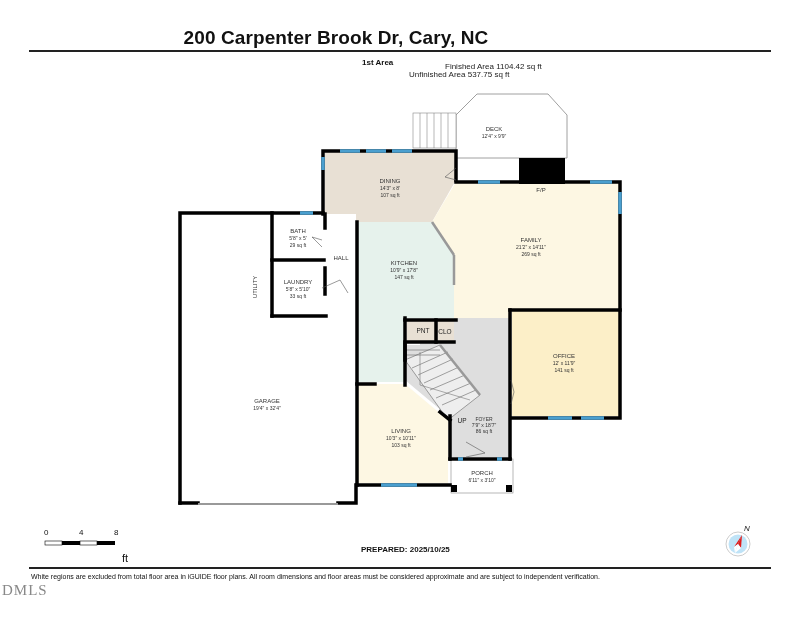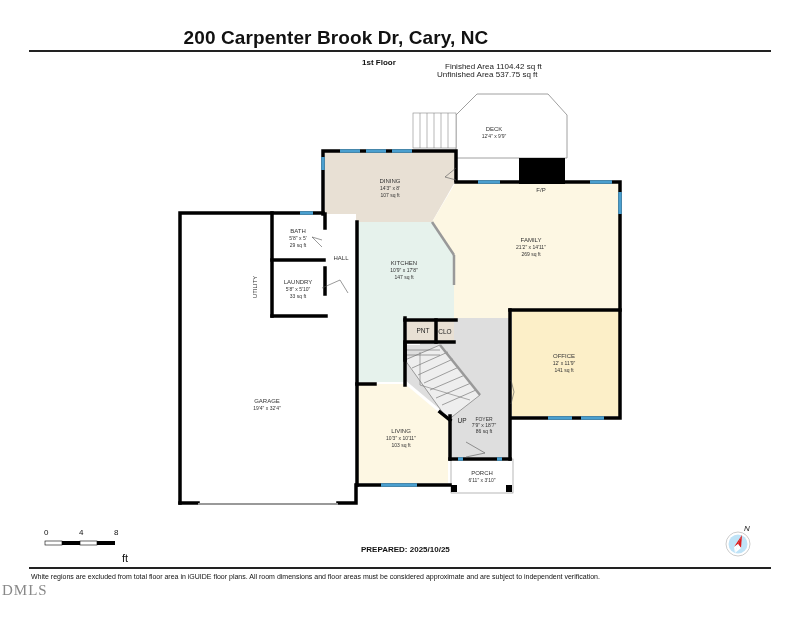--- a/index.html
+++ b/index.html
@@ -4,38 +4,38 @@
 <style>
   html, body { margin: 0; padding: 0; background: #ffffff; }
   body { width: 800px; height: 618px; position: relative; overflow: hidden; font-family: "Liberation Sans", sans-serif; color: #111; }
   .title { position: absolute; top: 27px; left: 0; width: 672px; text-align: center; font-size: 19px; font-weight: bold; letter-spacing: 0.1px; }
   .rule { position: absolute; left: 29px; width: 742px; height: 2px; background: #222; }
   .rule.top { top: 50px; }
   .rule.bottom { top: 567px; }
   .floor-label { position: absolute; top: 58px; left: 362px; font-size: 8px; font-weight: bold; }
   .area-line { position: absolute; left: 409px; font-size: 8px; color: #222; }
   .area-line.a1 { top: 62px; margin-left: 36px; }
-  .area-line.a2 { top: 70px; margin-left: 28px; }
+  .area-line.a2 { top: 70px; }
   svg.plan { position: absolute; left: 0; top: 0; }
   .room-name { font-family: "Liberation Sans", sans-serif; font-size: 6px; fill: #333; text-anchor: middle; }
   .room-dim { font-family: "Liberation Sans", sans-serif; font-size: 5px; fill: #333; text-anchor: middle; }
   .small-label { font-family: "Liberation Sans", sans-serif; font-size: 6.5px; fill: #222; text-anchor: middle; }
   .scale { position: absolute; left: 44px; top: 540px; }
   .scale-nums { position: absolute; top: -12px; font-size: 8px; }
   .prepared { position: absolute; top: 545px; left: 361px; font-size: 8px; font-weight: bold; }
   .disclaimer { position: absolute; top: 573px; left: 31px; font-size: 7px; color: #111; }
   .mls { position: absolute; top: 582px; left: 2px; font-size: 15px; color: #888; letter-spacing: 1px; font-family: Liberation Serif, serif; font-weight: 200; }
   .compass { position: absolute; left: 724px; top: 522px; }
 </style>
 </head>
 <body>
 
 <div class="title">200 Carpenter Brook Dr, Cary, NC</div>
 <div class="rule top"></div>
-<div class="floor-label">1st Floor</div>
+<div class="floor-label">1st Area</div>
 <div class="area-line a1">Finished Area 1104.42 sq ft</div>
 <div class="area-line a2">Unfinished Area 537.75 sq ft</div>
 
 <svg class="plan" width="800" height="618" viewBox="0 0 800 618">
 
   <polygon points="456,115 477,94 548,94 567,115 567,158 456,158" fill="#ffffff" stroke="#888" stroke-width="0.8"></polygon>
 
   <g stroke="#888" stroke-width="0.6" fill="#fff">
     <rect x="413" y="113" width="43" height="35"></rect>
     <line x1="420" y1="113" x2="420" y2="148"></line>

